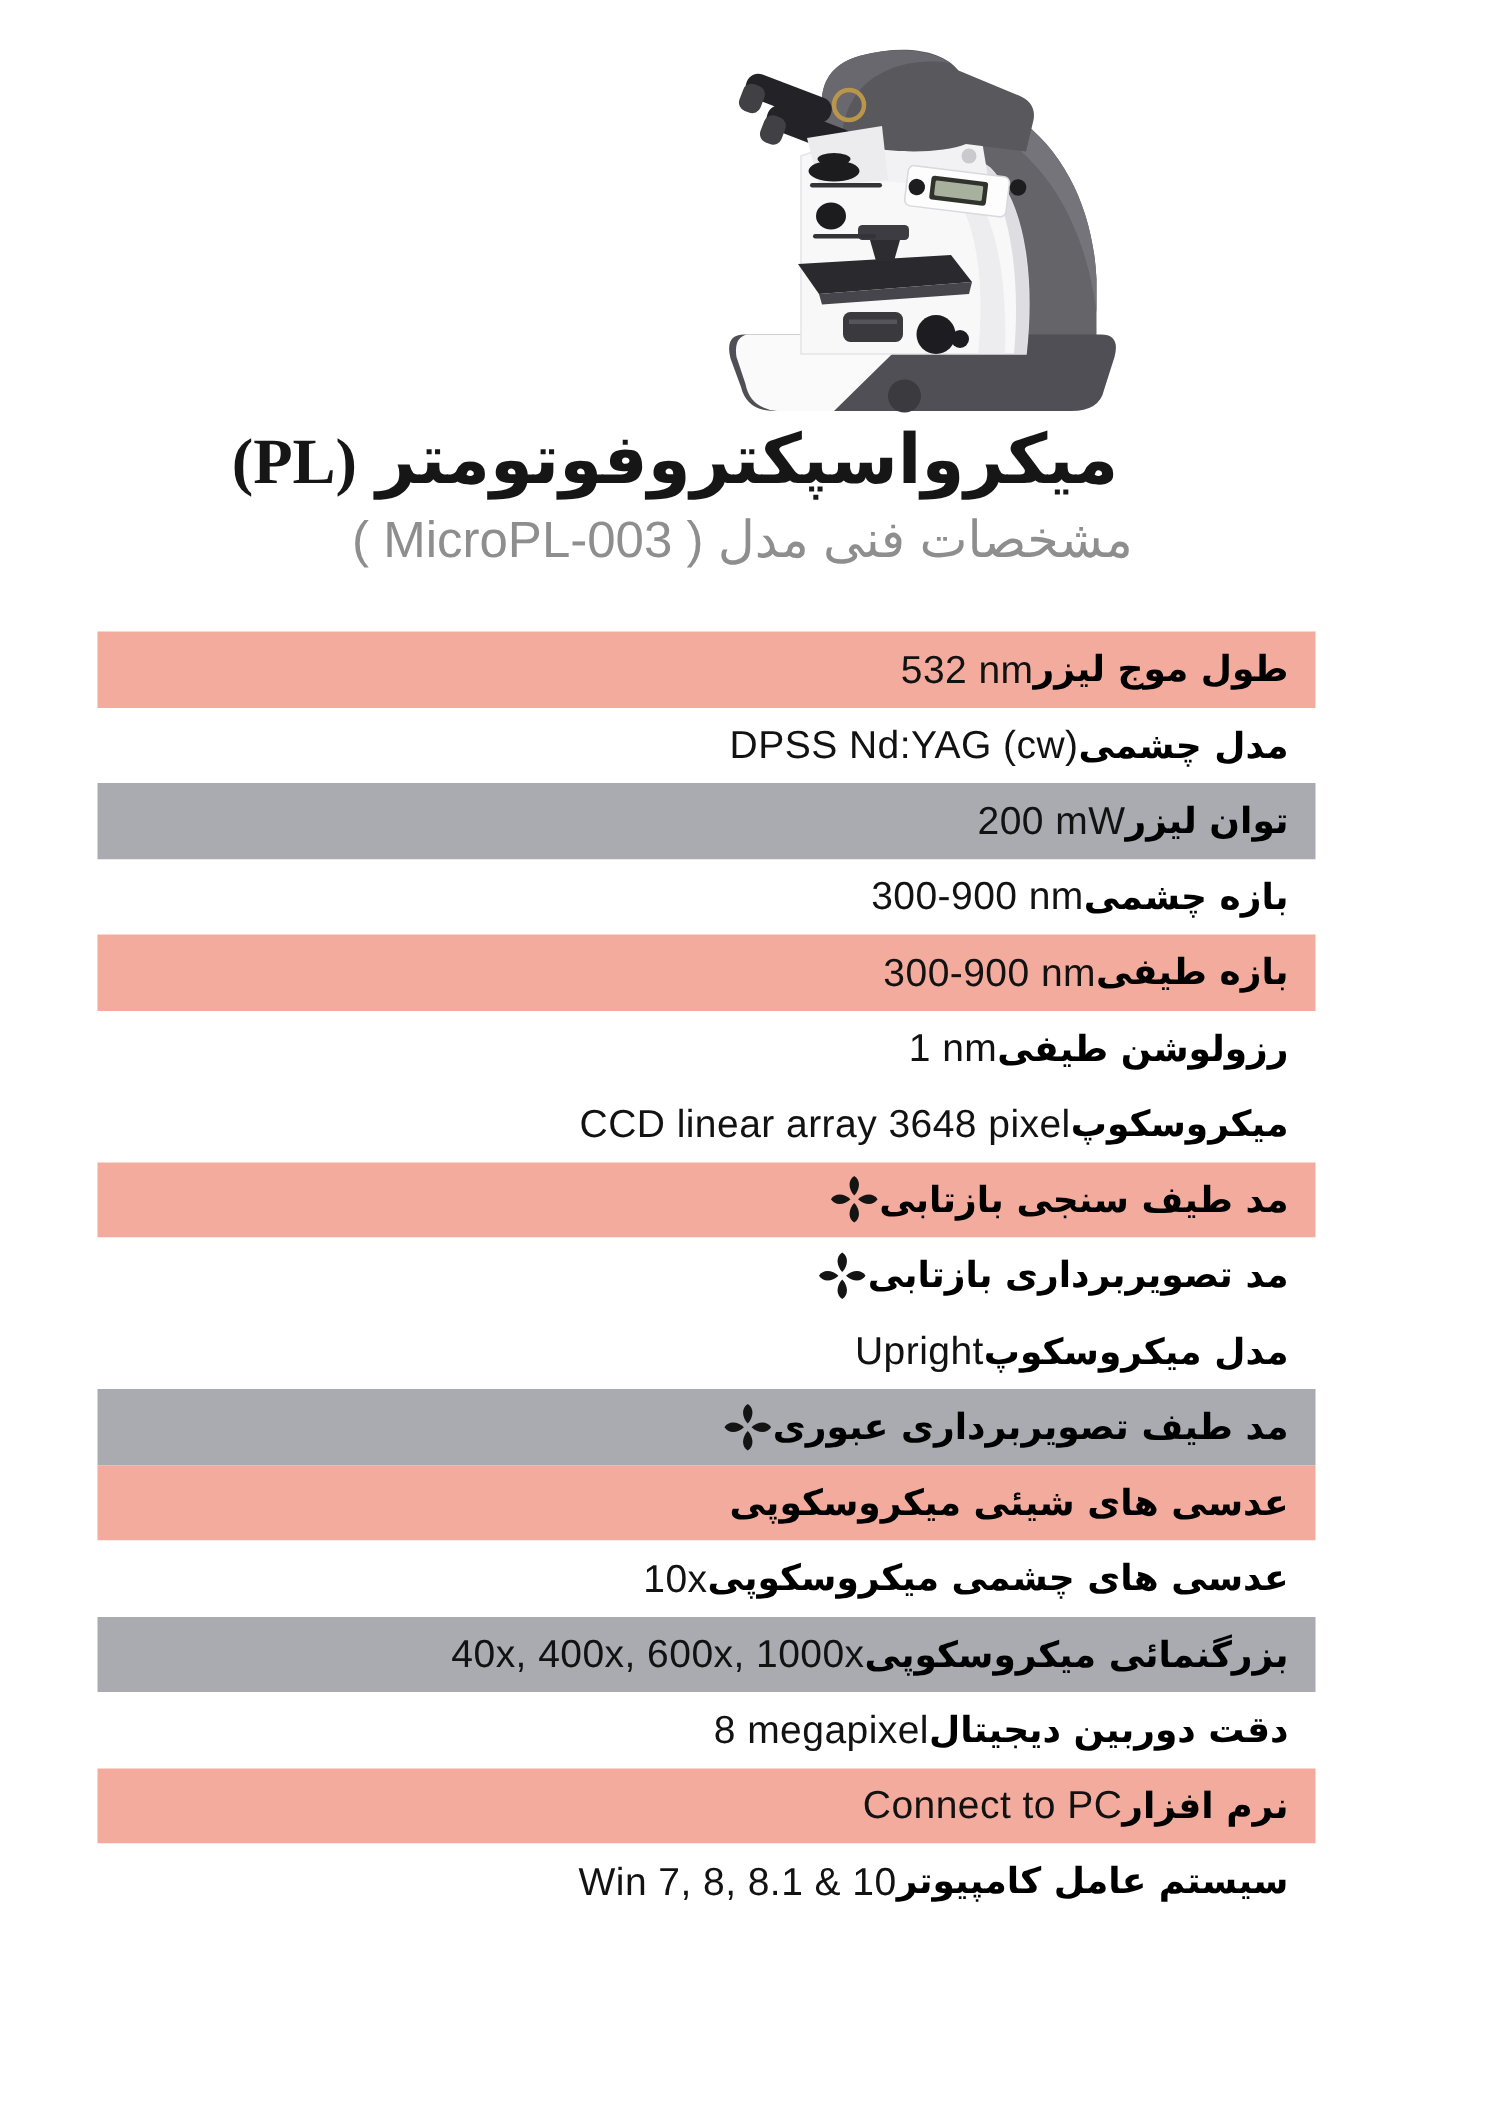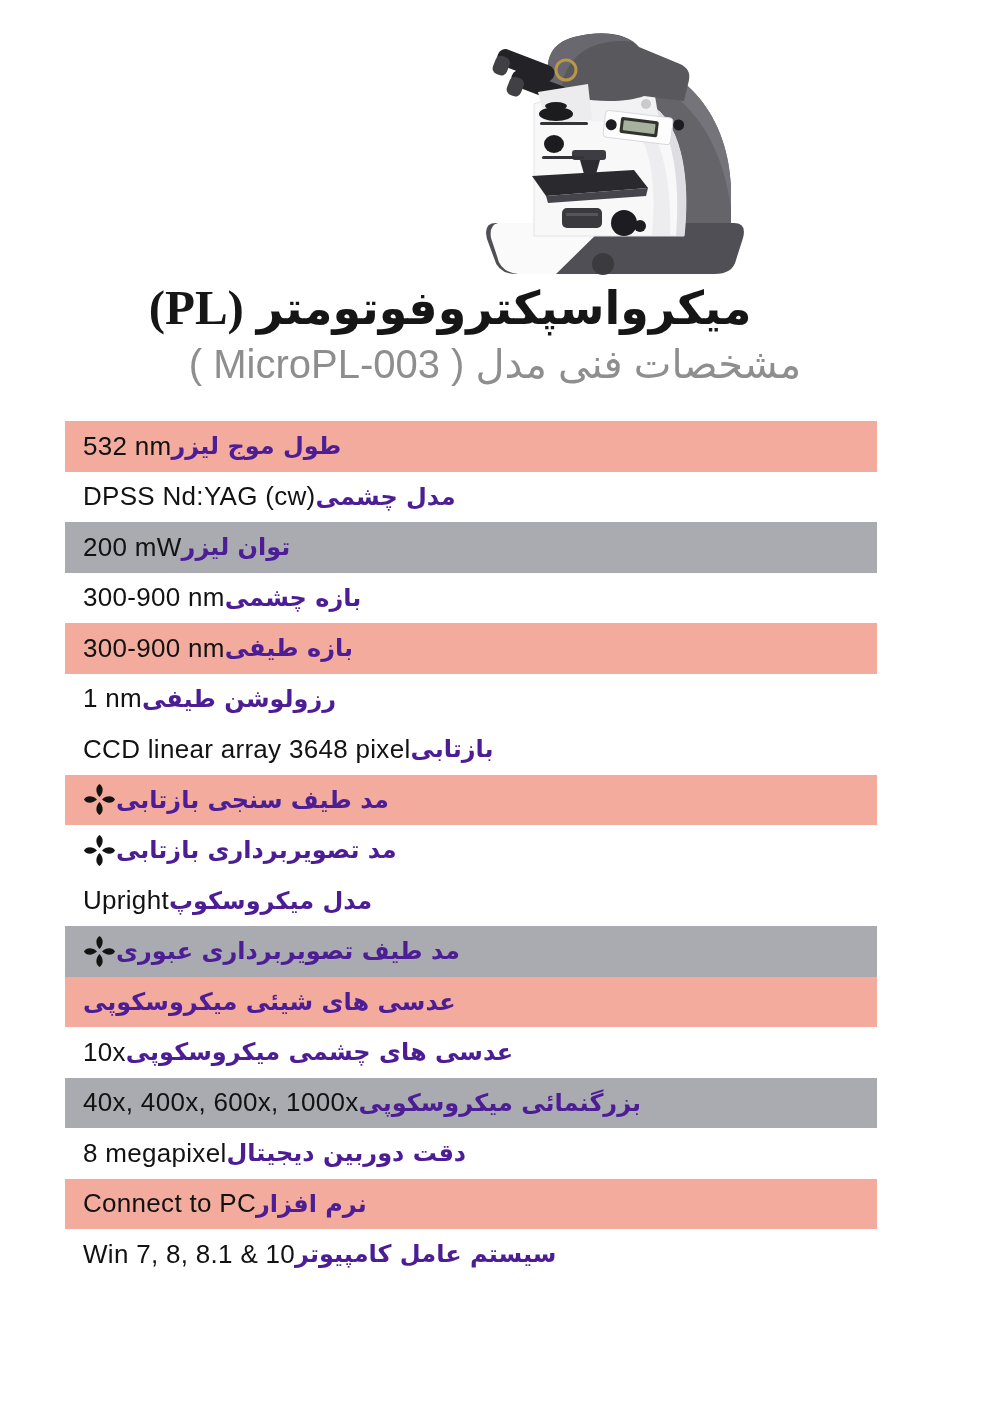--- a/index.html
+++ b/index.html
@@ -14,44 +14,44 @@
   .microscope{position:absolute;left:438px;top:8px;width:334px;height:272px;}
 
   
   .title{
     position:absolute;top:281px;left:0;width:900px;text-align:center;
     direction:rtl;font-weight:bold;font-size:46px;color:var(--title-text,#161616);
     letter-spacing:0;line-height:1.1;white-space:nowrap;
   }
   .title .latin{
     font-family:"Liberation Serif","DejaVu Serif",serif;
-    font-weight:bold;font-size:49px;
+    font-weight:bold;font-size:43px;
   }
   .subtitle{
     position:absolute;top:340px;left:0;width:990px;text-align:center;
-    direction:rtl;font-size:40px;color:var(--subtitle-text,#8e8e8e);
+    direction:rtl;font-size:34px;color:var(--subtitle-text,#8e8e8e);
     line-height:1.2;white-space:nowrap;
   }
   .subtitle .model{direction:ltr;unicode-bidi:embed;}
 
   
   .spec-table{position:absolute;top:421px;left:65px;width:812px;}
   .spec-row{
-    height:50.5px;display:flex;align-items:center;justify-content:flex-start;
+    height:50.5px;display:flex;align-items:center;justify-content:flex-end;
     padding:0 18px;box-sizing:border-box;
   }
   .bg-salmon{background:var(--row-salmon,#f3ab9d);}
   .bg-gray{background:var(--row-gray,#a9abb1);}
   .bg-white{background:var(--row-white,#ffffff);}
   .spec-value{
     direction:ltr;font-size:26px;color:#121212;letter-spacing:0.3px;
     display:flex;align-items:center;
   }
   .spec-label{
-    direction:rtl;font-size:24px;font-weight:bold;color:#4c1d95;
+    direction:rtl;font-size:24px;font-weight:bold;color:#000000;
     font-family:"DejaVu Sans","Liberation Sans",sans-serif;
   }
   .mode-icon{display:block;}
 </style>
 </head>
 <body>
 
 <div class="page">
 
   <svg class="microscope" viewBox="0 0 334 272" xmlns="http://www.w3.org/2000/svg" aria-hidden="true">
@@ -142,21 +142,21 @@
       <div class="spec-row bg-salmon">
         <div class="spec-value">300-900 nm</div>
         <div class="spec-label" dir="rtl">بازه طیفی</div>
       </div>
       <div class="spec-row bg-white">
         <div class="spec-value">1 nm</div>
         <div class="spec-label" dir="rtl">رزولوشن طیفی</div>
       </div>
       <div class="spec-row bg-white">
         <div class="spec-value">CCD linear array 3648 pixel</div>
-        <div class="spec-label" dir="rtl">بازتابی</div>
+        <div class="spec-label" dir="rtl">میکروسکوپ</div>
       </div>
       <div class="spec-row bg-salmon">
         <div class="spec-value">
           <svg class="mode-icon" viewBox="-17 -17 34 34" width="33" height="33" fill="#141414">
             <path d="M0,-2.6 C-3.9,-6.6 -4.7,-13.2 0,-16 C4.7,-13.2 3.9,-6.6 0,-2.6 Z"></path>
             <g transform="rotate(90)">
               <path d="M0,-2.6 C-3.9,-6.6 -4.7,-13.2 0,-16 C4.7,-13.2 3.9,-6.6 0,-2.6 Z"></path>
             </g>
             <g transform="rotate(180)">
               <path d="M0,-2.6 C-3.9,-6.6 -4.7,-13.2 0,-16 C4.7,-13.2 3.9,-6.6 0,-2.6 Z"></path>

